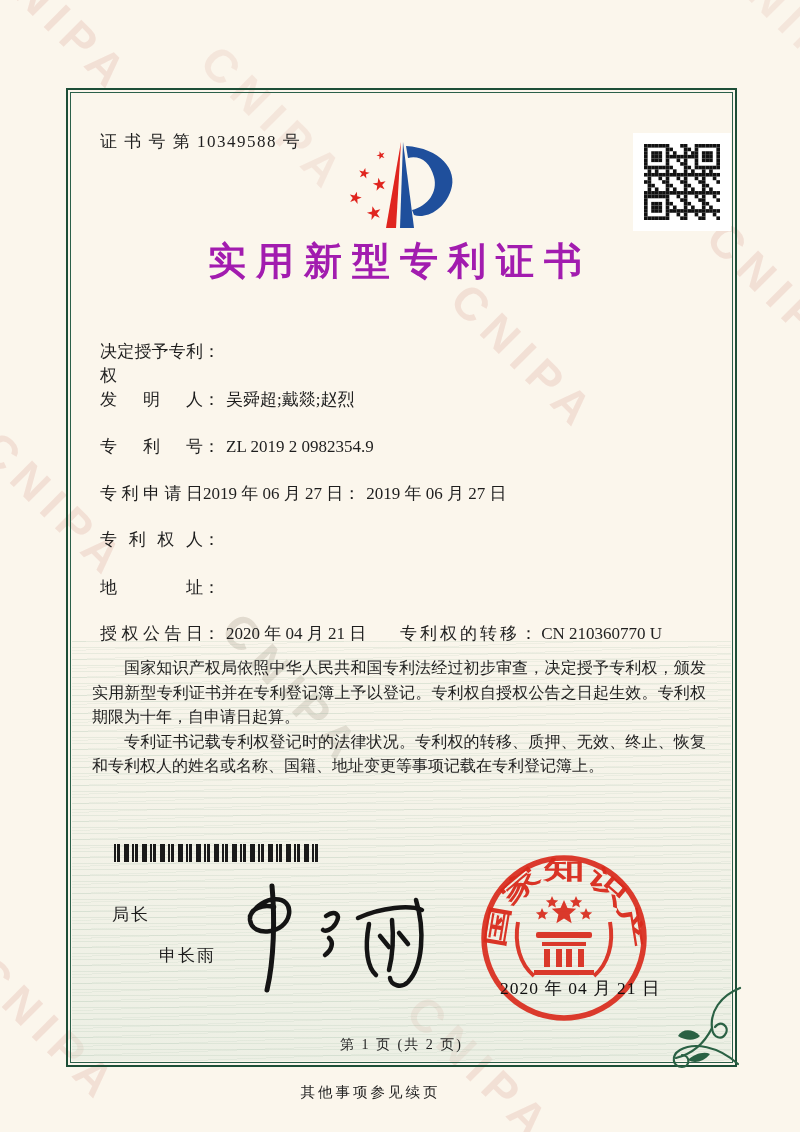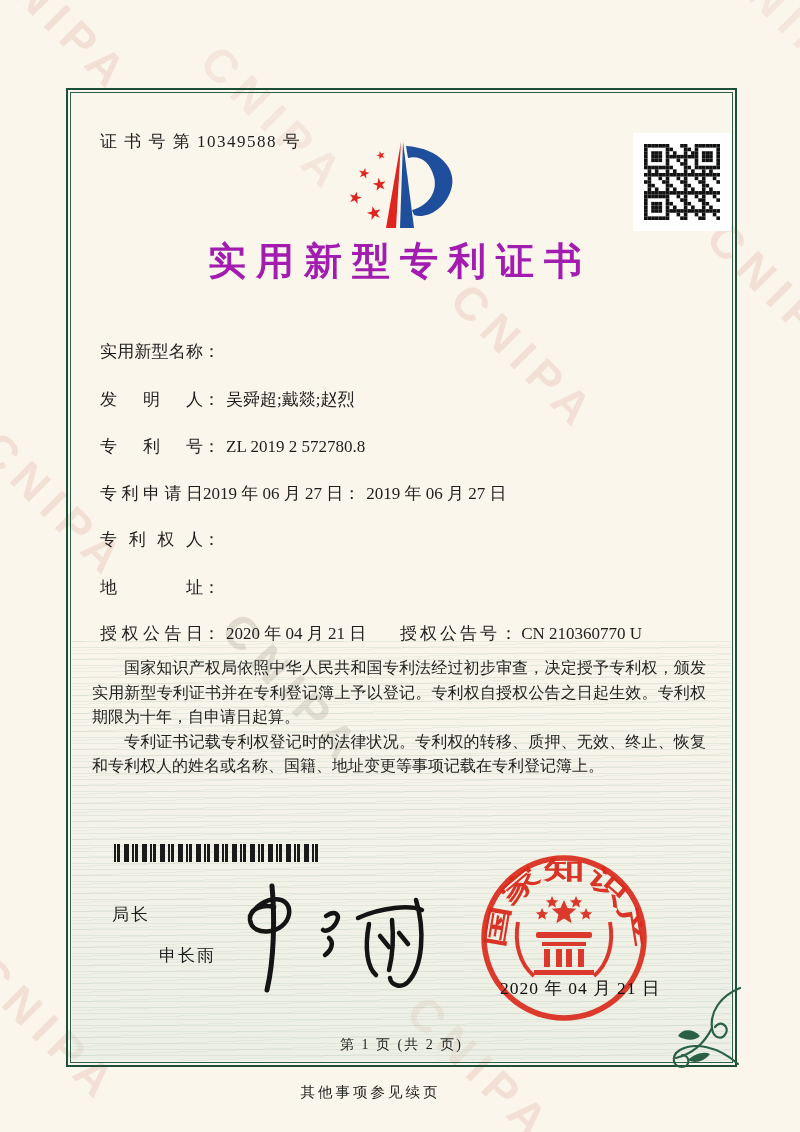--- a/index.html
+++ b/index.html
@@ -352,53 +352,53 @@
       <rect x="39.81" y="72.38" width="3.62" height="3.62" fill="#111"></rect>
       <rect x="54.29" y="72.38" width="3.62" height="3.62" fill="#111"></rect>
       <rect x="57.90" y="72.38" width="3.62" height="3.62" fill="#111"></rect>
       <rect x="72.38" y="72.38" width="3.62" height="3.62" fill="#111"></rect>
     </svg>
 </div>
 
 <div class="abs title">实用新型专利证书</div>
 
 <div class="abs row" style="top:340px">
-  <span class="lbl">实用新型名称</span>
+  <span class="lbl">决定授予专利权</span>
     <span class="colon">：</span>
 </div>
 <div class="abs row" style="top:388px">
   <span class="lbl">发明人</span>
     <span class="colon">：</span>
   <span class="val">吴舜超;戴燚;赵烈</span>
 </div>
 <div class="abs row" style="top:435px">
   <span class="lbl">专利号</span>
     <span class="colon">：</span>
-  <span class="val">ZL 2019 2 572780.8</span>
+  <span class="val">ZL 2019 2 0982354.9</span>
 </div>
 <div class="abs row" style="top:482px">
   <span class="lbl">专利申请日</span>
     <span class="colon" hidden="">2019 年 06 月 27 日</span>
     <span class="colon">：</span>
   <span class="val">2019 年 06 月 27 日</span>
 </div>
 <div class="abs row" style="top:528px">
   <span class="lbl">专利权人</span>
     <span class="colon">：</span>
 </div>
 <div class="abs row" style="top:576px">
   <span class="lbl">地址</span>
     <span class="colon">：</span>
 </div>
 <div class="abs row" style="top:622px;width:640px">
   <span class="lbl">授权公告日</span>
     <span class="colon">：</span>
   <span class="val">2020 年 04 月 21 日</span>
   <span class="grant2">
-    <span class="lbl2">授权公告号</span><span>：</span>
+    <span class="lbl2">专利权的转移</span><span>：</span>
     <span>CN 210360770 U</span>
   </span>
 </div>
 
 <div class="abs paras">
   <p>国家知识产权局依照中华人民共和国专利法经过初步审查，决定授予专利权，颁发实用新型专利证书并在专利登记簿上予以登记。专利权自授权公告之日起生效。专利权期限为十年，自申请日起算。</p>
   <p>专利证书记载专利权登记时的法律状况。专利权的转移、质押、无效、终止、恢复和专利权人的姓名或名称、国籍、地址变更等事项记载在专利登记簿上。</p>
 </div>
 
 <div class="abs barcode" id="barcode">

